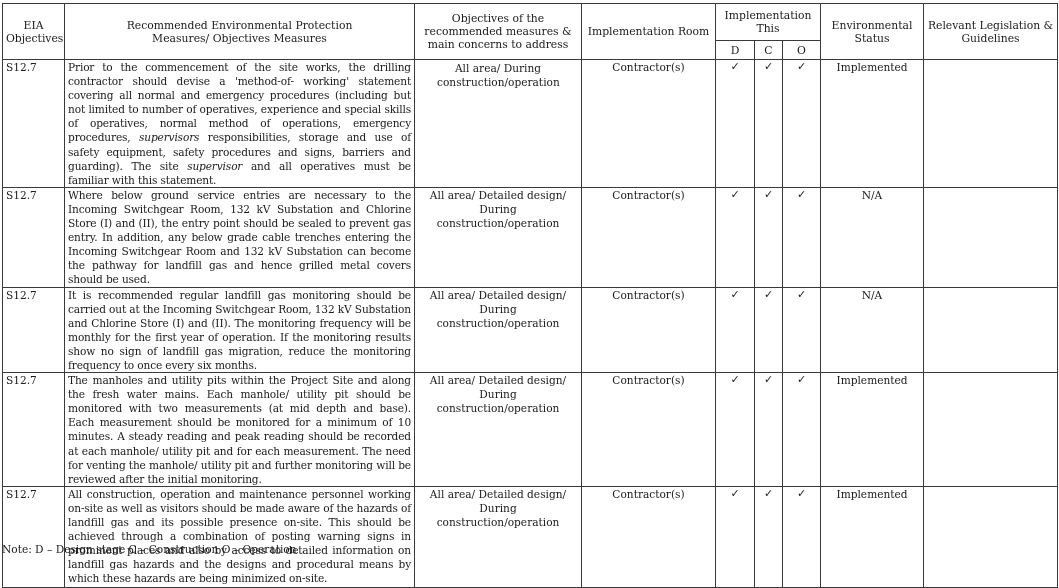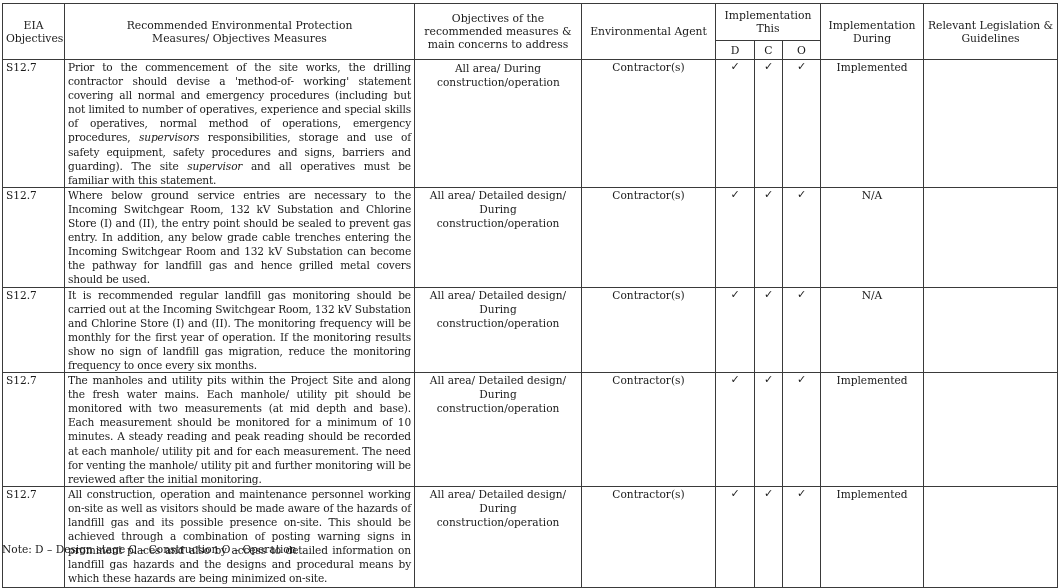--- a/index.html
+++ b/index.html
@@ -32,23 +32,23 @@
       <col style="width:28px">
       <col style="width:38px">
       <col style="width:103px">
       <col style="width:134px">
   </colgroup>
   <thead>
     <tr style="height:37px">
       <th rowspan="2">EIA Objectives</th>
       <th rowspan="2" style="padding:0 40px">Recommended Environmental Protection Measures/ Objectives Measures</th>
       <th rowspan="2">Objectives of the recommended measures &amp; main concerns to address</th>
-      <th rowspan="2">Environmental Agent</th>
+      <th rowspan="2">Implementation Room</th>
       <th colspan="3" class="stage-top">Implementation This</th>
-      <th rowspan="2">Implementation During</th>
+      <th rowspan="2">Environmental Status</th>
       <th rowspan="2" class="legis">Relevant Legislation &amp; Guidelines</th>
     </tr>
     <tr style="height:19px">
       <th class="dco">D</th>
       <th class="dco">C</th>
       <th class="dco">O</th>
     </tr>
   </thead>
   <tbody>
     <tr style="height:115px">

